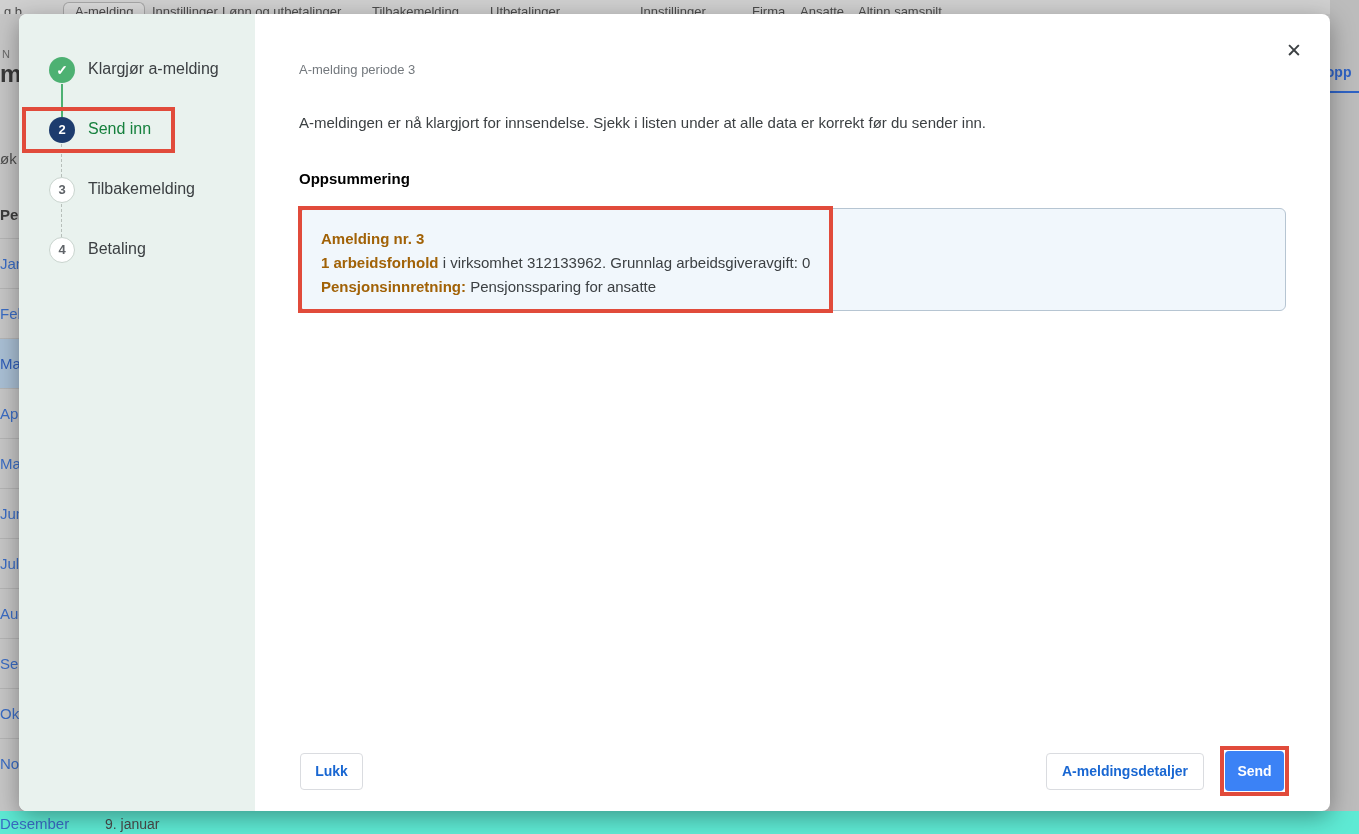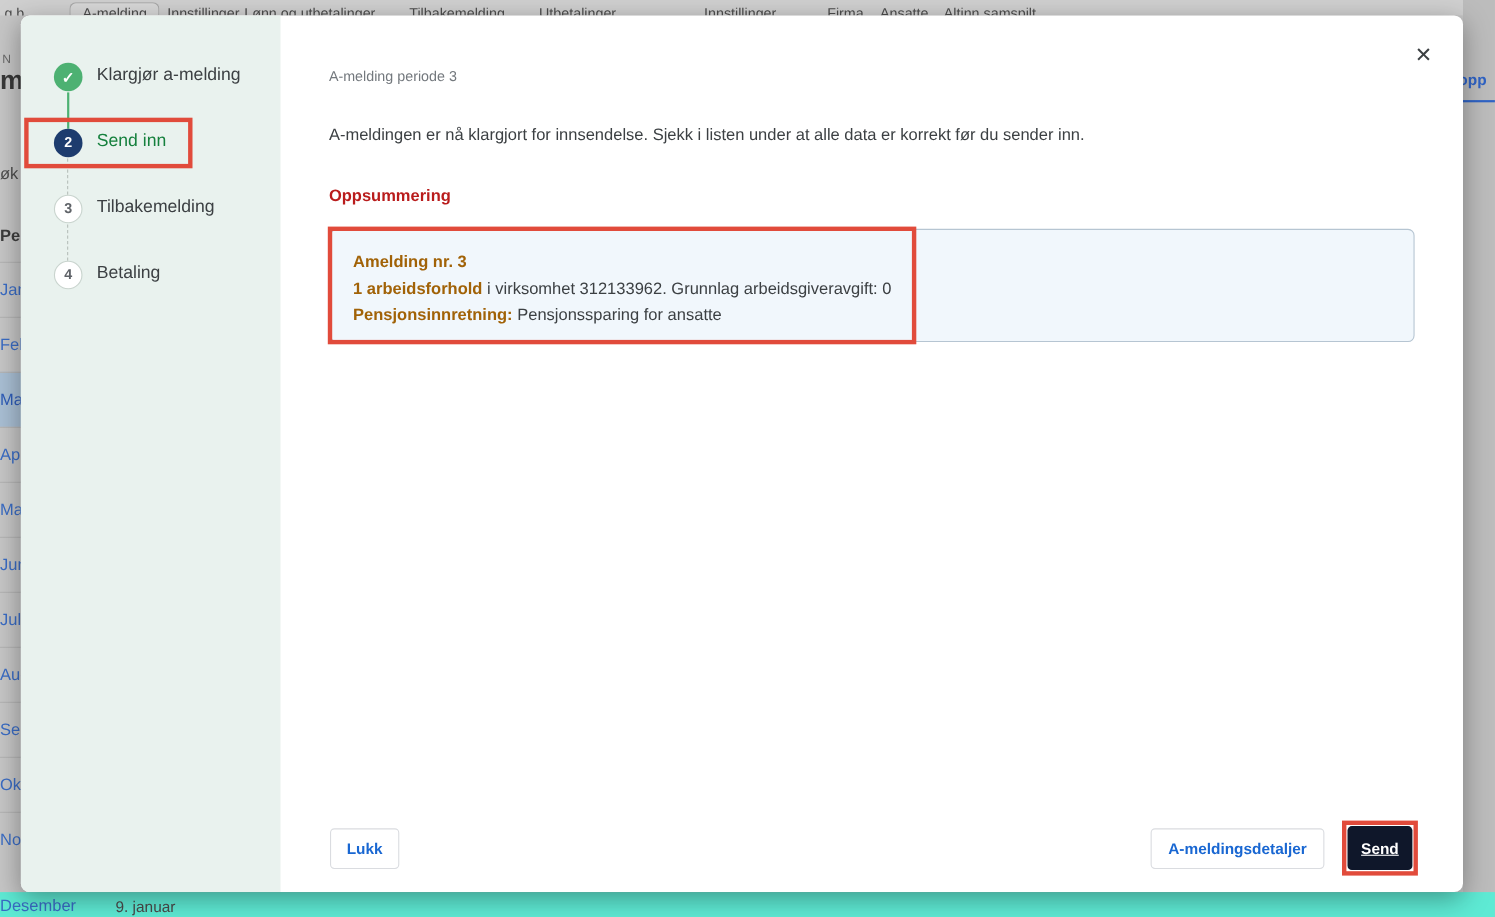--- a/index.html
+++ b/index.html
@@ -36,30 +36,30 @@
   .connector { position:absolute; left:42px; width:0; }
   .connector.green { border-left:2px solid #4db172; }
   .connector.dashed { border-left:1px dashed #b7bfba; }
 
   .annotation { position:absolute; border:4px solid #e14b3b; background:transparent; }
 
   #close-btn { position:absolute; left:1262px; top:24px; width:26px; height:26px;
     font-size:19px; color:#3c4043; text-align:center; line-height:26px; cursor:pointer; }
   .period-label { position:absolute; left:280px; top:48px; font-size:13px; color:#73787d; }
   .intro-text { position:absolute; left:280px; top:100px; font-size:15px; color:#3c4043; width:1000px; }
-  .summary-title { position:absolute; left:280px; top:156px; font-size:15px; font-weight:bold; color:#b91c1c; }
+  .summary-title { position:absolute; left:280px; top:156px; font-size:15px; font-weight:bold; color:#000000; }
   .summary-box { position:absolute; left:281px; top:194px; width:986px; height:103px;
     background:#f1f7fc; border:1px solid #b6c5d2; border-radius:6px; padding:18px 20px; }
   .summary-line { font-size:15px; color:#3c4043; line-height:24px; white-space:pre-wrap; }
   .summary-line b { color:#a16207; }
 
   .btn { position:absolute; height:37px; border-radius:4px; font-size:14px; font-weight:bold;
     text-align:center; cursor:pointer; }
   .btn-outline { background:#fff; border:1px solid #dadce0; color:#1967d2; line-height:35px; }
-  .btn-primary { background:#0f172a; border:none; color:#ffffff; line-height:37px;text-decoration:underline; }
+  .btn-primary { background:#3b82f6; border:none; color:#ffffff; line-height:37px; }
 </style>
 </head>
 <body>
 
 <div id="backdrop">
 
   <div class="top-strip">
     <div class="bg-tab-box"></div>
     <span class="bg-tab" style="left:4px">g b</span>
     <span class="bg-tab" style="left:75px">A-melding</span>

